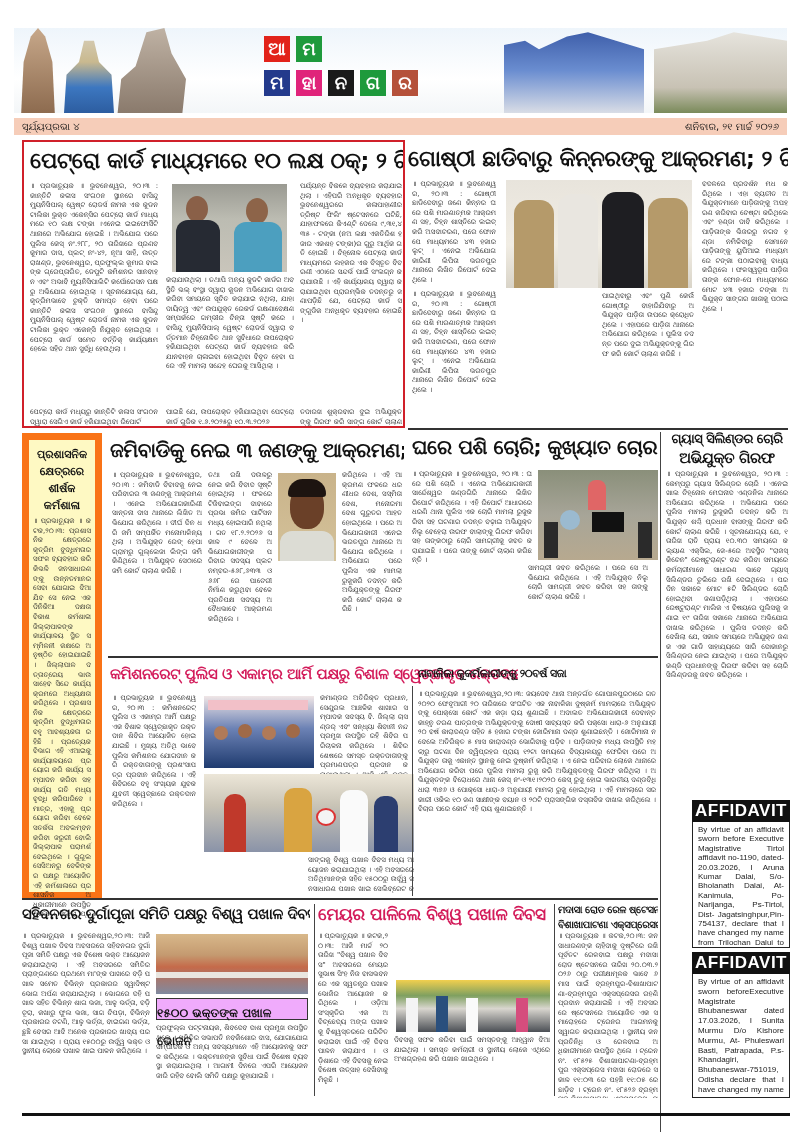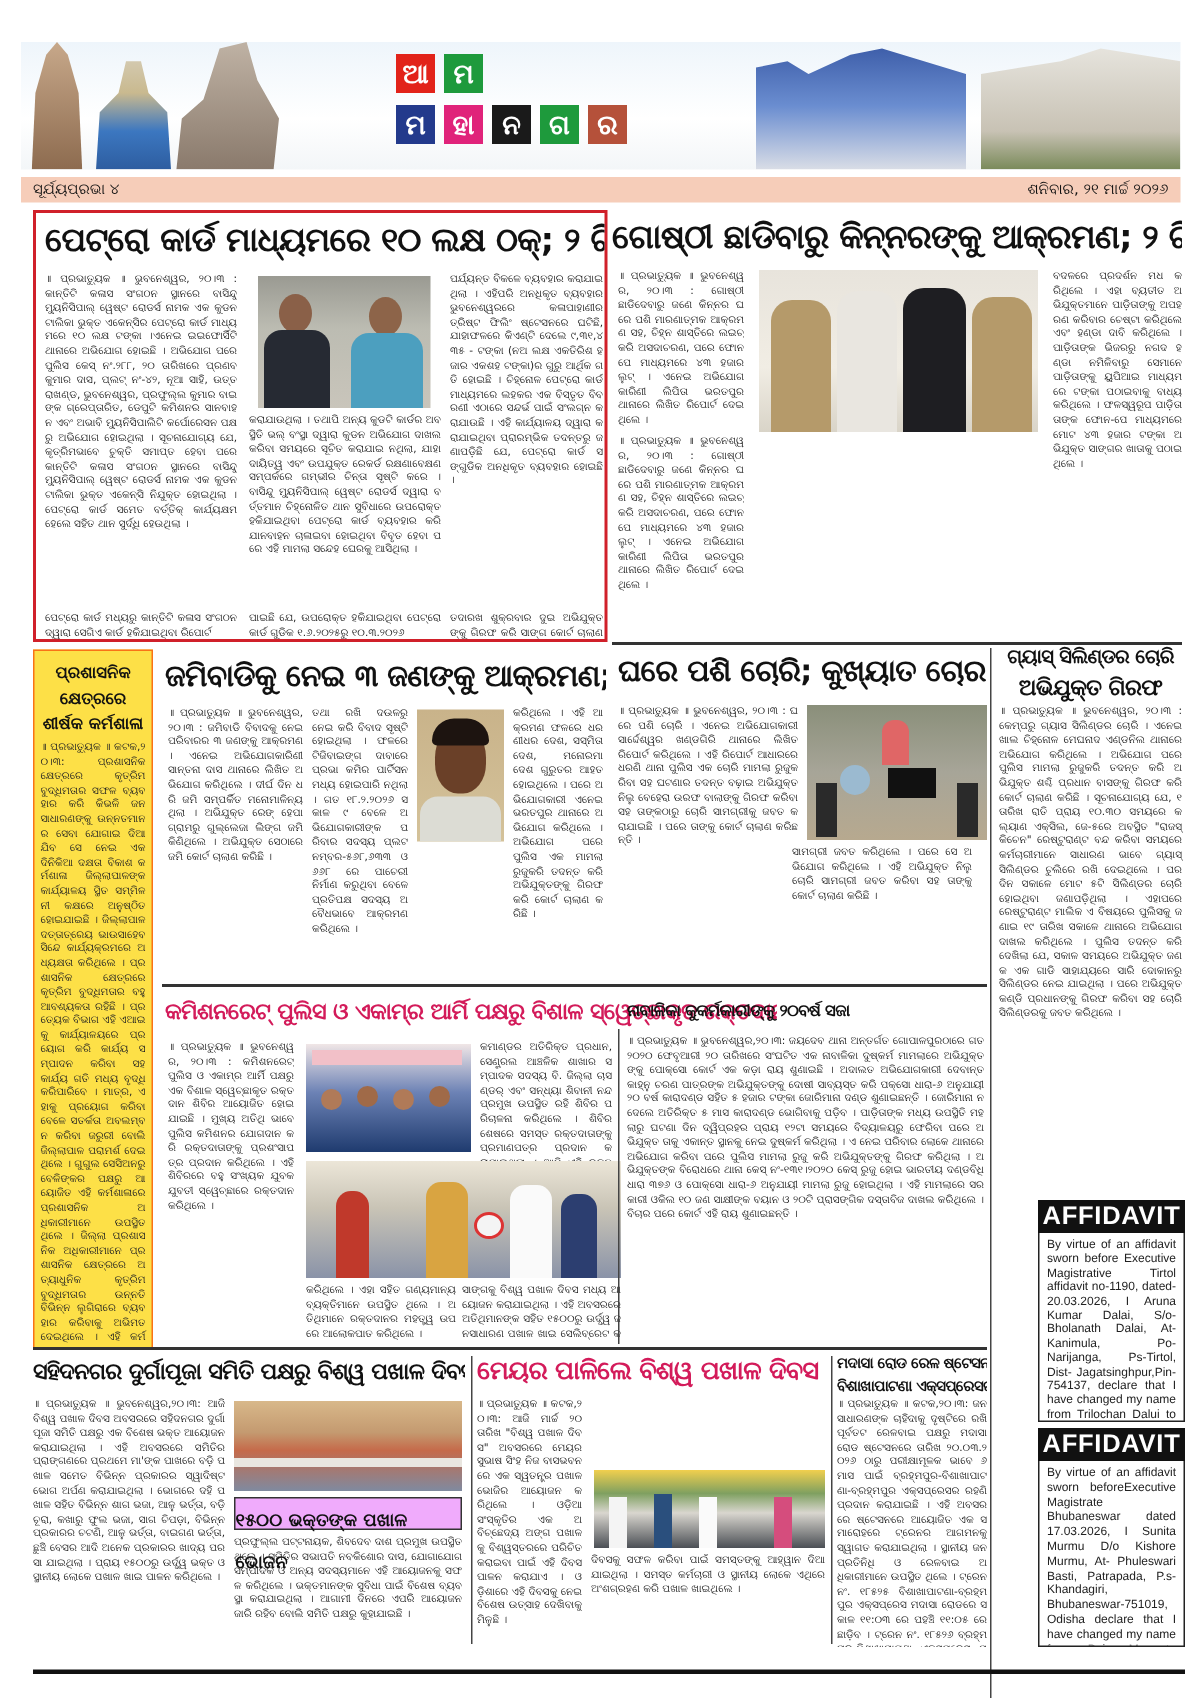--- a/index.html
+++ b/index.html
@@ -28,21 +28,21 @@
   .box { position: absolute; }
   .bordered-red { border: 2px solid #d0202a; }
   .headline { font-weight: bold; color: #111; white-space: nowrap; overflow: hidden; letter-spacing: -0.5px; }
   .hl-red { color: #d31b5a; }
   .txt { font-size: 7px; line-height: 9.6px; color: #222; text-align: justify; overflow: hidden; word-break: break-all; }
   .col { position: absolute; overflow: hidden; }
   .photo { position: absolute; overflow: hidden; }
   .rule-h { position: absolute; height: 2px; background: #333; }
   .rule-v { position: absolute; width: 1px; background: #444; }
 
-  .yellowbox { background: #fde047; border: 1px solid #f97316; }
+  .yellowbox { background: #fef9c3; border: 7px solid #f97316; }
   .yb-title { font-size: 11px; font-weight: bold; text-align: center; line-height: 17px; padding-top: 6px; }
 
   .aff-title { background: #111; color: #fff; font-family: "Liberation Sans", sans-serif; font-weight: bold;
     font-size: 17px; text-align: center; height: 22px; line-height: 22px; letter-spacing: 0.5px; }
   .aff-body { font-family: "Liberation Sans", sans-serif; font-size: 10px; line-height: 11.3px;
     text-align: justify; color: #222; padding: 3px 5px; border: 1px solid #222; border-top: none; }
 
   .caption-box { border: 1px solid #333; background: #f0abfc; font-weight: bold; font-size: 12px; line-height: 28px; }
 </style>
 </head>
@@ -92,20 +92,21 @@
 <div class="box" style="left:408px;top:140px;width:380px;height:288px;">
   <div class="headline" style="font-size:22px;line-height:30px;padding:4px 0 0;">ଗୋଷ୍ଠୀ ଛାଡିବାରୁ କିନ୍ନରଙ୍କୁ ଆକ୍ରମଣ; ୨ ଗିରଫ</div>
   <div class="col txt" style="left:4px;top:40px;width:84px;height:106px;">॥ ପ୍ରଭାତ୍ୟୁକ ॥ ଭୁବନେଶ୍ୱର, ୨୦।୩ : ଗୋଷ୍ଠୀ ଛାଡିଦେବାରୁ ଜଣେ କିନ୍ନର ଘରେ ପଶି ମାରଣାତ୍ମକ ଆକ୍ରମଣ ସହ, ଚିହ୍ନ ଶାସ୍ତିରେ ଲଇଚ୍ କରି ଅସଦାଚରଣ, ପରେ ଫୋନ ପେ ମାଧ୍ୟମରେ ୪୩ ହଜାର ଲୁଟ୍ । ଏନେଇ ଅଭିଯୋଗକାରିଣୀ ଲିପିତା ଭରତପୁର ଥାନାରେ ଲିଖିତ ରିପୋର୍ଟ ଦେଇଥିଲେ ।</div>
   <div class="photo" style="left:98px;top:40px;width:186px;height:108px;background:linear-gradient(180deg,#e8e4dc 0%,#f1ede4 60%,#d9d4c8 100%);">
     <div style="position:absolute;left:8px;top:20px;width:40px;height:88px;background:#b59a6a;border-radius:14px 14px 0 0;"></div>
     <div style="position:absolute;left:52px;top:14px;width:40px;height:94px;background:#e9e6e0;border-radius:14px 14px 0 0;"></div>
     <div style="position:absolute;left:96px;top:12px;width:42px;height:96px;background:#1e1e22;border-radius:14px 14px 0 0;"></div>
     <div style="position:absolute;left:142px;top:18px;width:40px;height:90px;background:#b59a6a;border-radius:14px 14px 0 0;"></div>
   </div>
   <div class="col txt" style="left:294px;top:40px;width:86px;height:244px;">ବଦଳରେ ପ୍ରଦର୍ଶନ ମଧ କରିଥିଲେ । ଏହା ବ୍ୟତୀତ ଅଭିଯୁକ୍ତମାନେ ପାଡ଼ିତାଙ୍କୁ ଅପହରଣ କରିବାର ଚେଷ୍ଟା କରିଥିଲେ ଏବଂ ହଣ୍ଡା ଦାବି କରିଥିଲେ । ପାଡ଼ିତାଙ୍କ ଭିଜରରୁ ନଗଦ ହଣ୍ଡା ନମିଳିବାରୁ ସେମାନେ ପାଡ଼ିତାଙ୍କୁ ୟୁପିଆଇ ମାଧ୍ୟମରେ ଟଙ୍କା ପଠାଇବାକୁ ବାଧ୍ୟ କରିଥିଲେ । ଫଳସ୍ୱରୂପ ପାଡ଼ିତା ତାଙ୍କ ଫୋନ-ପେ ମାଧ୍ୟମରେ ମୋଟ ୪୩ ହଜାର ଟଙ୍କା ଅଭିଯୁକ୍ତ ସାଙ୍ଗର ଖାତାକୁ ପଠାଇଥିଲେ ।</div>
+  <div class="col txt" style="left:194px;top:152px;width:92px;height:132px;">ପାଇଥିବାରୁ ଏବଂ ପୁଣି କେଉଁ ଗୋଷ୍ଠୀରୁ ବାହାରିଯିବାରୁ ଅଭିଯୁକ୍ତ ପାଡ଼ିତା ଉପରେ କ୍ରୋଧିତ ଥିଲେ । ଏହାପରେ ପାଡ଼ିତା ଥାନାରେ ଅଭିଯୋଗ କରିଥିଲେ । ପୁଲିସ ତଦନ୍ତ ପରେ ଦୁଇ ଅଭିଯୁକ୍ତଙ୍କୁ ଗିରଫ କରି କୋର୍ଟ ଚାଲାଣ କରିଛି ।</div>
   <div class="col txt" style="left:4px;top:150px;width:84px;height:134px;">॥ ପ୍ରଭାତ୍ୟୁକ ॥ ଭୁବନେଶ୍ୱର, ୨୦।୩ : ଗୋଷ୍ଠୀ ଛାଡିଦେବାରୁ ଜଣେ କିନ୍ନର ଘରେ ପଶି ମାରଣାତ୍ମକ ଆକ୍ରମଣ ସହ, ଚିହ୍ନ ଶାସ୍ତିରେ ଲଇଚ୍ କରି ଅସଦାଚରଣ, ପରେ ଫୋନ ପେ ମାଧ୍ୟମରେ ୪୩ ହଜାର ଲୁଟ୍ । ଏନେଇ ଅଭିଯୋଗକାରିଣୀ ଲିପିତା ଭରତପୁର ଥାନାରେ ଲିଖିତ ରିପୋର୍ଟ ଦେଇଥିଲେ ।</div>
 </div>
 
 <div class="rule-h" style="left:408px;top:428px;width:380px;"></div>
 
 <div class="box" style="left:408px;top:430px;width:250px;height:222px;">
   <div class="headline" style="font-size:20px;line-height:30px;padding:2px 0 0 4px;">ଘରେ ପଶି ଚୋରି; କୁଖ୍ୟାତ ଚୋର ନିଲୁ ଗିରଫ</div>
   <div class="col txt" style="left:4px;top:40px;width:120px;height:180px;">॥ ପ୍ରଭାତ୍ୟୁକ ॥ ଭୁବନେଶ୍ୱର, ୨୦।୩ : ଘରେ ପଶି ଚୋରି । ଏନେଇ ଅଭିଯୋଗକାରୀ ସାର୍ଦ୍ଦେଶ୍ୱର ଖଣ୍ଡଗିରି ଥାନାରେ ଲିଖିତ ରିପୋର୍ଟ କରିଥିଲେ । ଏହି ରିପୋର୍ଟ ଆଧାରରେ ଧରଣି ଥାନା ପୁଲିସ ଏକ ଚୋରି ମାମଲା ରୁଜୁକରିବା ସହ ଘଟଣାର ତଦନ୍ତ ବଢ଼ାଇ ଅଭିଯୁକ୍ତ ନିଲୁ ବେହେରା ଉରଫ ବାଲାଙ୍କୁ ଗିରଫ କରିବା ସହ ତାଙ୍କଠାରୁ ଚୋରି ସାମଗ୍ରୀକୁ ଜବତ କରାଯାଇଛି । ପରେ ତାଙ୍କୁ କୋର୍ଟ ଚାଲାଣ କରିଛନ୍ତି ।</div>
   <div class="photo" style="left:130px;top:40px;width:120px;height:90px;background:linear-gradient(180deg,#8a8f7a 0%,#a7a598 50%,#b7a98f 100%);">
     <div style="position:absolute;left:50px;top:10px;width:18px;height:30px;background:#e06666;border-radius:8px 8px 0 0;"></div>
@@ -158,21 +159,20 @@
     <div style="position:absolute;left:82px;top:28px;width:14px;height:14px;border-radius:50%;background:#a06a48;"></div>
   </div>
   <div class="col txt" style="left:212px;top:34px;width:88px;height:92px;">କମାଣ୍ଡର ଅତିରିକ୍ତ ପ୍ରଧାନ, ସେଣ୍ଟ୍ରଲ ଆଞ୍ଚଳିକ ଶାଖାର ସମ୍ପାଦକ ସଦସ୍ୟ ବି. ଜିଲ୍ଲା ଚାସଣ୍ଡର୍ ଏବଂ ସନ୍ଧ୍ୟା ଶିବାନୀ ନନ୍ଦ ପ୍ରମୁଖ ଉପସ୍ଥିତ ରହି ଶିବିର ପରିଚାଳନା କରିଥିଲେ । ଶିବିର ଶେଷରେ ସମସ୍ତ ରକ୍ତଦାତାଙ୍କୁ ପ୍ରମାଣପତ୍ର ପ୍ରଦାନ କରାଯାଇଥିଲା । ଆଜି ଏହି ରକ୍ତଦାନ ଶିବିରରେ ୧୫୦ରୁ ଅଧିକ ରକ୍ତଦାତା ଅଂଶଗ୍ରହଣ କରିଥିଲେ ।</div>
   <div class="photo" style="left:96px;top:114px;width:210px;height:78px;background:linear-gradient(180deg,#ece6d8 0%,#c9c4b6 40%,#8a93a8 100%);">
     <div style="position:absolute;left:20px;top:20px;width:22px;height:58px;background:#c0392b;border-radius:10px 10px 0 0;"></div>
     <div style="position:absolute;left:80px;top:14px;width:28px;height:64px;background:#d9a441;border-radius:10px 10px 0 0;"></div>
     <div style="position:absolute;left:112px;top:34px;width:20px;height:18px;border-radius:50%;background:#f4f4f4;border:2px solid #d33;"></div>
     <div style="position:absolute;left:136px;top:16px;width:28px;height:62px;background:#fafafa;border-radius:10px 10px 0 0;"></div>
     <div style="position:absolute;left:170px;top:22px;width:24px;height:56px;background:#2c3e70;border-radius:10px 10px 0 0;"></div>
   </div>
-  <div class="col txt" style="left:96px;top:196px;width:100px;height:38px;">କରିଥିଲେ । ଏହା ସହିତ ଗଣ୍ୟମାନ୍ୟ ବ୍ୟକ୍ତିମାନେ ଉପସ୍ଥିତ ଥିଲେ । ଅତିଥିମାନେ ରକ୍ତଦାନର ମହତ୍ତ୍ୱ ଉପରେ ଆଲୋକପାତ କରିଥିଲେ ।</div>
   <div class="col txt" style="left:200px;top:196px;width:106px;height:38px;">ସାଙ୍ଗକୁ ବିଶ୍ୱ ପଖାଳ ଦିବସ ମଧ୍ୟ ଆୟୋଜନ କରାଯାଇଥିଲା । ଏହି ଅବସରରେ ଅତିଥିମାନଙ୍କ ସହିତ ୧୫୦୦ରୁ ଉର୍ଦ୍ଧ୍ୱ ଜନସାଧାରଣ ପଖାଳ ଖାଇ ସେଲିବ୍ରେଟ କରିଥିଲେ ।</div>
 </div>
 
 <div class="rule-v" style="left:412px;top:686px;height:210px;"></div>
 
 <div class="box" style="left:416px;top:660px;width:242px;height:236px;">
   <div class="headline" style="font-size:11px;line-height:28px;padding:0 2px;">ନାବାଳିକା କୁକର୍ମକାରୀଙ୍କୁ ୨୦ବର୍ଷ ସଜା</div>
   <div class="txt" style="height:200px;padding:2px 2px;">॥ ପ୍ରଭାତ୍ୟୁକ ॥ ଭୁବନେଶ୍ୱର,୨୦।୩: ଜୟଦେବ ଥାନା ଅନ୍ତର୍ଗତ ଗୋପାଳପୁରଠାରେ ଗତ ୨୦୨୦ ଫେବୃଆରୀ ୨୦ ତାରିଖରେ ସଂଘଟିତ ଏକ ନାବାଳିକା ଦୁଷ୍କର୍ମ ମାମଲାରେ ଅଭିଯୁକ୍ତଙ୍କୁ ପୋକ୍ସୋ କୋର୍ଟ ଏକ କଡ଼ା ରାୟ ଶୁଣାଇଛି । ଅଦାଲତ ଅଭିଯୋଗକାରୀ ଦେବାନ୍ତ କାହ୍ନୁ ଚରଣ ପାତ୍ରଙ୍କ ଅଭିଯୁକ୍ତଙ୍କୁ ଦୋଷୀ ସାବ୍ୟସ୍ତ କରି ପକ୍ସୋ ଧାରା-୬ ଅନୁଯାୟୀ ୨୦ ବର୍ଷ କାରାଦଣ୍ଡ ସହିତ ୫ ହଜାର ଟଙ୍କା ଜୋରିମାନା ଦଣ୍ଡ ଶୁଣାଇଛନ୍ତି । ଜୋରିମାନା ନ ଦେଲେ ଅତିରିକ୍ତ ୫ ମାସ କାରାଦଣ୍ଡ ଭୋଗିବାକୁ ପଡ଼ିବ । ପାଡ଼ିତାଙ୍କ ମଧ୍ୟ ଉପସ୍ଥିତି ମହଲାରୁ ଘଟଣା ଦିନ ଦ୍ୱିପ୍ରହର ପ୍ରାୟ ୧୨ଟା ସମୟରେ ବିଦ୍ୟାଳୟରୁ ଫେରିବା ପରେ ଅଭିଯୁକ୍ତ ତାକୁ ଏକାନ୍ତ ସ୍ଥାନକୁ ନେଇ ଦୁଷ୍କର୍ମ କରିଥିଲା । ଏ ନେଇ ପରିବାର ଲୋକେ ଥାନାରେ ଅଭିଯୋଗ କରିବା ପରେ ପୁଲିସ ମାମଲା ରୁଜୁ କରି ଅଭିଯୁକ୍ତଙ୍କୁ ଗିରଫ କରିଥିଲା । ଅଭିଯୁକ୍ତଙ୍କ ବିରୋଧରେ ଥାନା କେସ୍ ନଂ-୧୩୧।୨୦୨୦ କେସ୍ ରୁଜୁ ହୋଇ ଭାରତୀୟ ଦଣ୍ଡବିଧି ଧାରା ୩୭୬ ଓ ପୋକ୍ସୋ ଧାରା-୬ ଅନୁଯାୟୀ ମାମଲା ରୁଜୁ ହୋଇଥିଲା । ଏହି ମାମଲାରେ ସରକାରୀ ଓକିଲ ୧୦ ଜଣ ସାକ୍ଷୀଙ୍କ ବୟାନ ଓ ୨୦ଟି ପ୍ରାସଙ୍ଗିକ ଦସ୍ତାବିଜ ଦାଖଲ କରିଥିଲେ । ବିଚାର ପରେ କୋର୍ଟ ଏହି ରାୟ ଶୁଣାଇଛନ୍ତି ।</div>
 </div>
 

